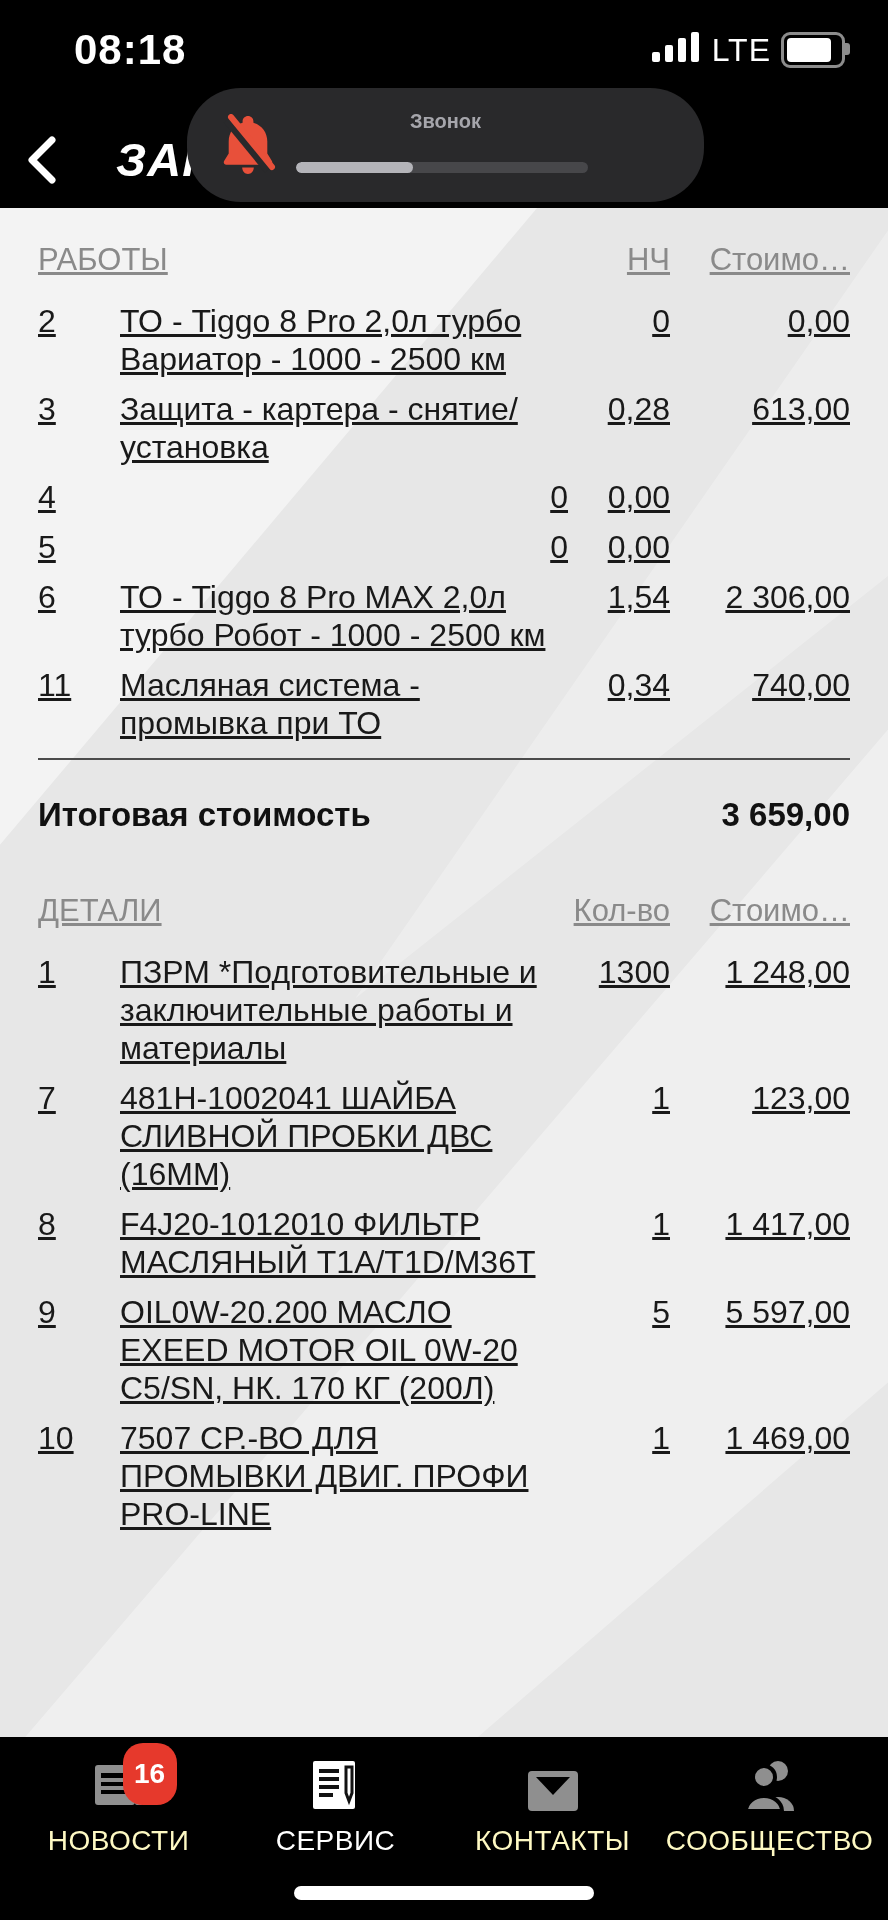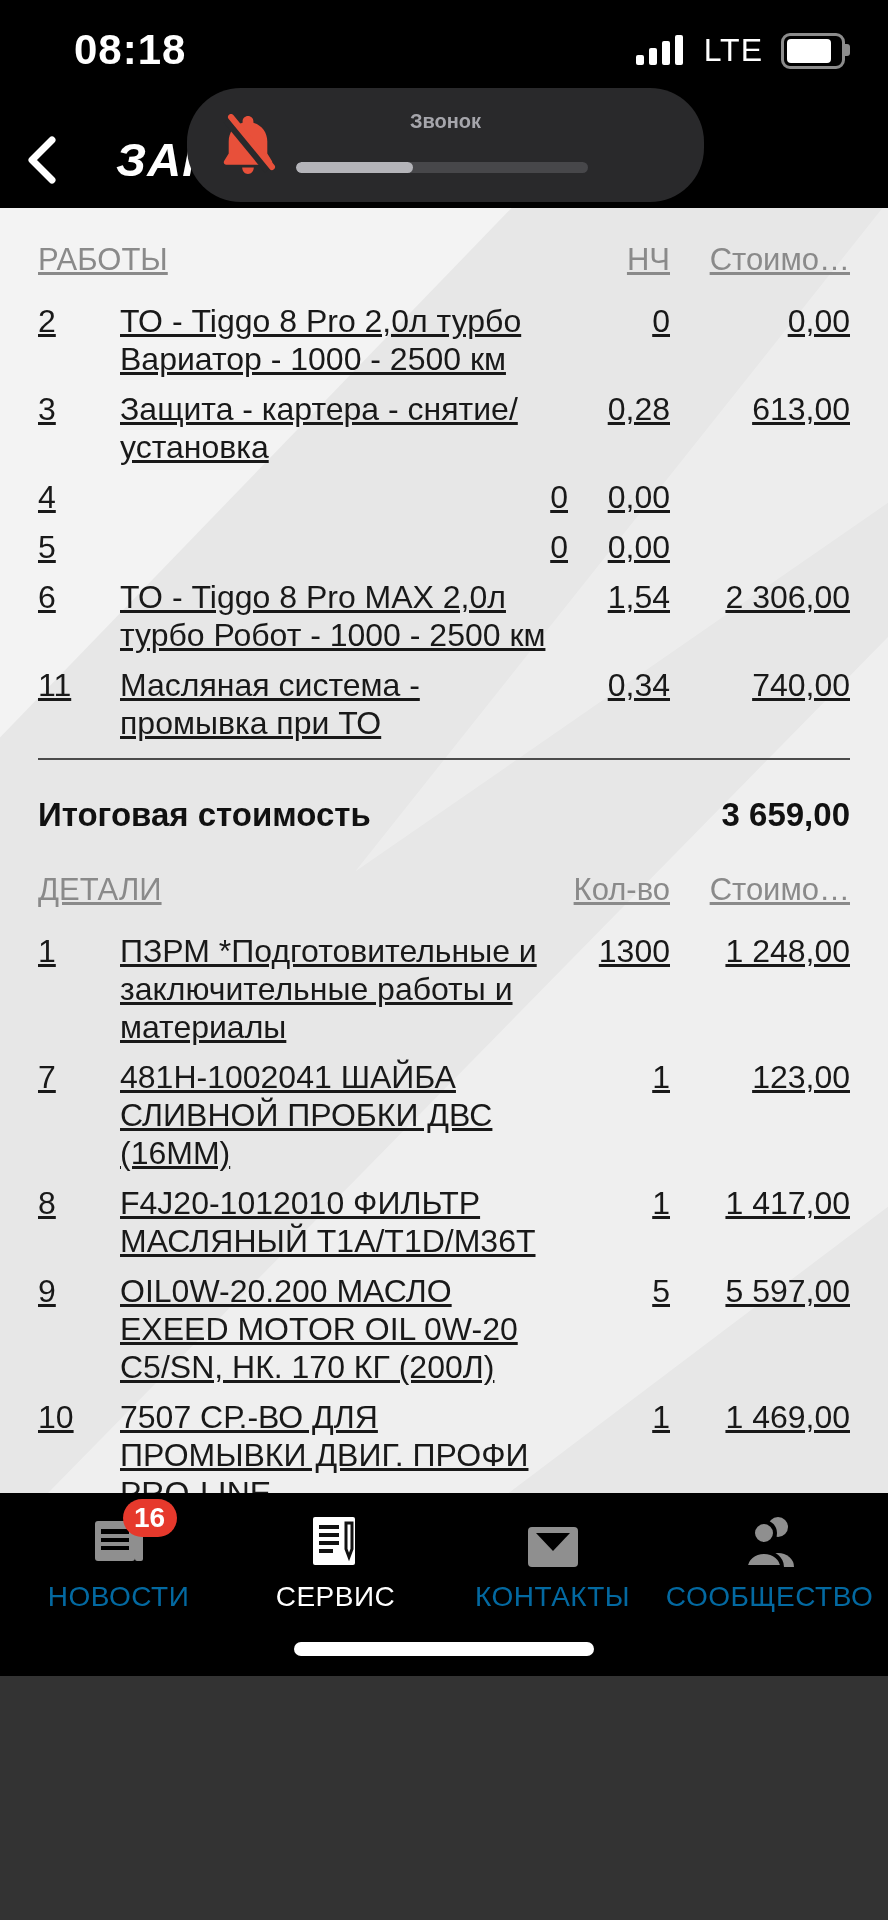--- a/index.html
+++ b/index.html
@@ -1,31 +1,31 @@
 <!DOCTYPE html>
 <html><head>
 <meta charset="utf-8">
 <style>
   html,body{margin:0;padding:0;background:#333;}
   .phone{
-    position:relative;width:888px;height:1676px;margin:0 auto;
+    position:relative;width:888px;height:1920px;margin:0 auto;
     background:#e7e7e7;overflow:hidden;
     font-family:"Liberation Sans","DejaVu Sans",sans-serif;
     -webkit-font-smoothing:antialiased;
   }
   
   .bg-shape{position:absolute;inset:0;pointer-events:none;}
   .bg-shape.s1{background:rgba(255,255,255,.5);clip-path:polygon(0 10%,62% 10%,0 44%);}
   .bg-shape.s2{background:rgba(255,255,255,.35);clip-path:polygon(100% 38%,100% 72%,30% 100%,0 100%,0 92%);}
   .bg-shape.s3{background:rgba(255,255,255,.28);clip-path:polygon(100% 12%,100% 30%,40% 52%);}
 
   
   .top{position:absolute;top:0;left:0;width:888px;height:208px;background:#000;z-index:5;}
   .time{position:absolute;left:74px;top:26px;color:#fff;font-size:42px;font-weight:600;letter-spacing:1px;}
-  .status-right{position:absolute;right:43px;top:32px;display:flex;align-items:center;gap:18px;}
+  .status-right{position:absolute;right:43px;top:32px;display:flex;align-items:flex-start;gap:10px;}
   .lte{color:#fff;font-size:32px;font-weight:500;letter-spacing:1px;}
   .battery{position:relative;width:58px;height:30px;border:3px solid rgba(255,255,255,.55);border-radius:9px;}
   .battery .level{position:absolute;left:3px;top:3px;bottom:3px;width:44px;background:#fff;border-radius:4px;}
   .battery .nub{position:absolute;right:-8px;top:8px;width:5px;height:12px;background:rgba(255,255,255,.55);border-radius:0 3px 3px 0;}
   .back{position:absolute;left:22px;top:134px;width:40px;height:52px;cursor:pointer;}
   .app-title{position:absolute;left:116px;top:132px;color:#fff;font-size:47px;font-weight:800;font-style:italic;letter-spacing:1px;}
 
   
   .pill{position:absolute;left:187px;top:88px;width:517px;height:114px;background:#29292b;border-radius:54px;z-index:9;}
   .pill .bell{position:absolute;left:32px;top:26px;width:58px;height:62px;}
@@ -36,30 +36,30 @@
   
   .content{position:absolute;top:208px;left:0;width:888px;bottom:183px;padding:34px 38px 0 38px;box-sizing:border-box;z-index:2;}
   .thead,.trow{display:grid;grid-template-columns:82px 448px 102px 180px;align-items:start;text-decoration:underline;}
   .thead{color:#8a8a8a;font-size:31px;margin-bottom:24px;}
   .thead .h-right{text-align:right;}
   .trow{color:#191919;font-size:32px;line-height:38px;margin-bottom:12px;}
   .trow .num{}
   .trow .desc{padding-right:6px;}
   .trow .val{text-align:right;}
   .divider{height:2px;background:#4b4b4b;margin:16px 0 36px 0;}
-  .total-row{display:flex;justify-content:space-between;color:#111;font-size:33px;font-weight:700;margin-bottom:38px;}
+  .total-row{display:flex;justify-content:space-between;color:#111;font-size:33px;font-weight:700;margin-bottom:59px;}
 
   
   .tabbar{position:absolute;left:0;bottom:0;width:888px;height:183px;background:#000;z-index:5;}
   .tabs{display:flex;justify-content:space-around;align-items:flex-start;padding:18px 10px 0 10px;}
   .tab{position:relative;display:flex;flex-direction:column;align-items:center;gap:14px;width:200px;cursor:pointer;}
   .tab .icon-wrap{position:relative;height:56px;display:flex;align-items:flex-end;}
-  .tab .tab-label{font-size:28px;letter-spacing:.5px;color:#0369a1;}
+  .tab .tab-label{font-size:28px;letter-spacing:.5px;color:#fef9c3;}
   .tab.active .tab-label{color:#fff;font-weight:400;}
-  .badge{position:absolute;left:30px;top:-12px;min-width:34px;height:38px;padding:0 10px;background:#e6392c;border-radius:20px;
+  .badge{position:absolute;left:30px;top:-12px;min-width:34px;height:38px;padding:12px 10px;background:#e6392c;border-radius:20px;
          color:#fff;font-size:28px;font-weight:600;display:flex;align-items:center;justify-content:center;}
   .home-indicator{position:absolute;left:294px;bottom:20px;width:300px;height:14px;background:#fff;border-radius:8px;}
 </style>
 </head>
 <body>
 
 <div class="phone">
   <div class="bg-shape s1"></div>
   <div class="bg-shape s2"></div>
   <div class="bg-shape s3"></div>

